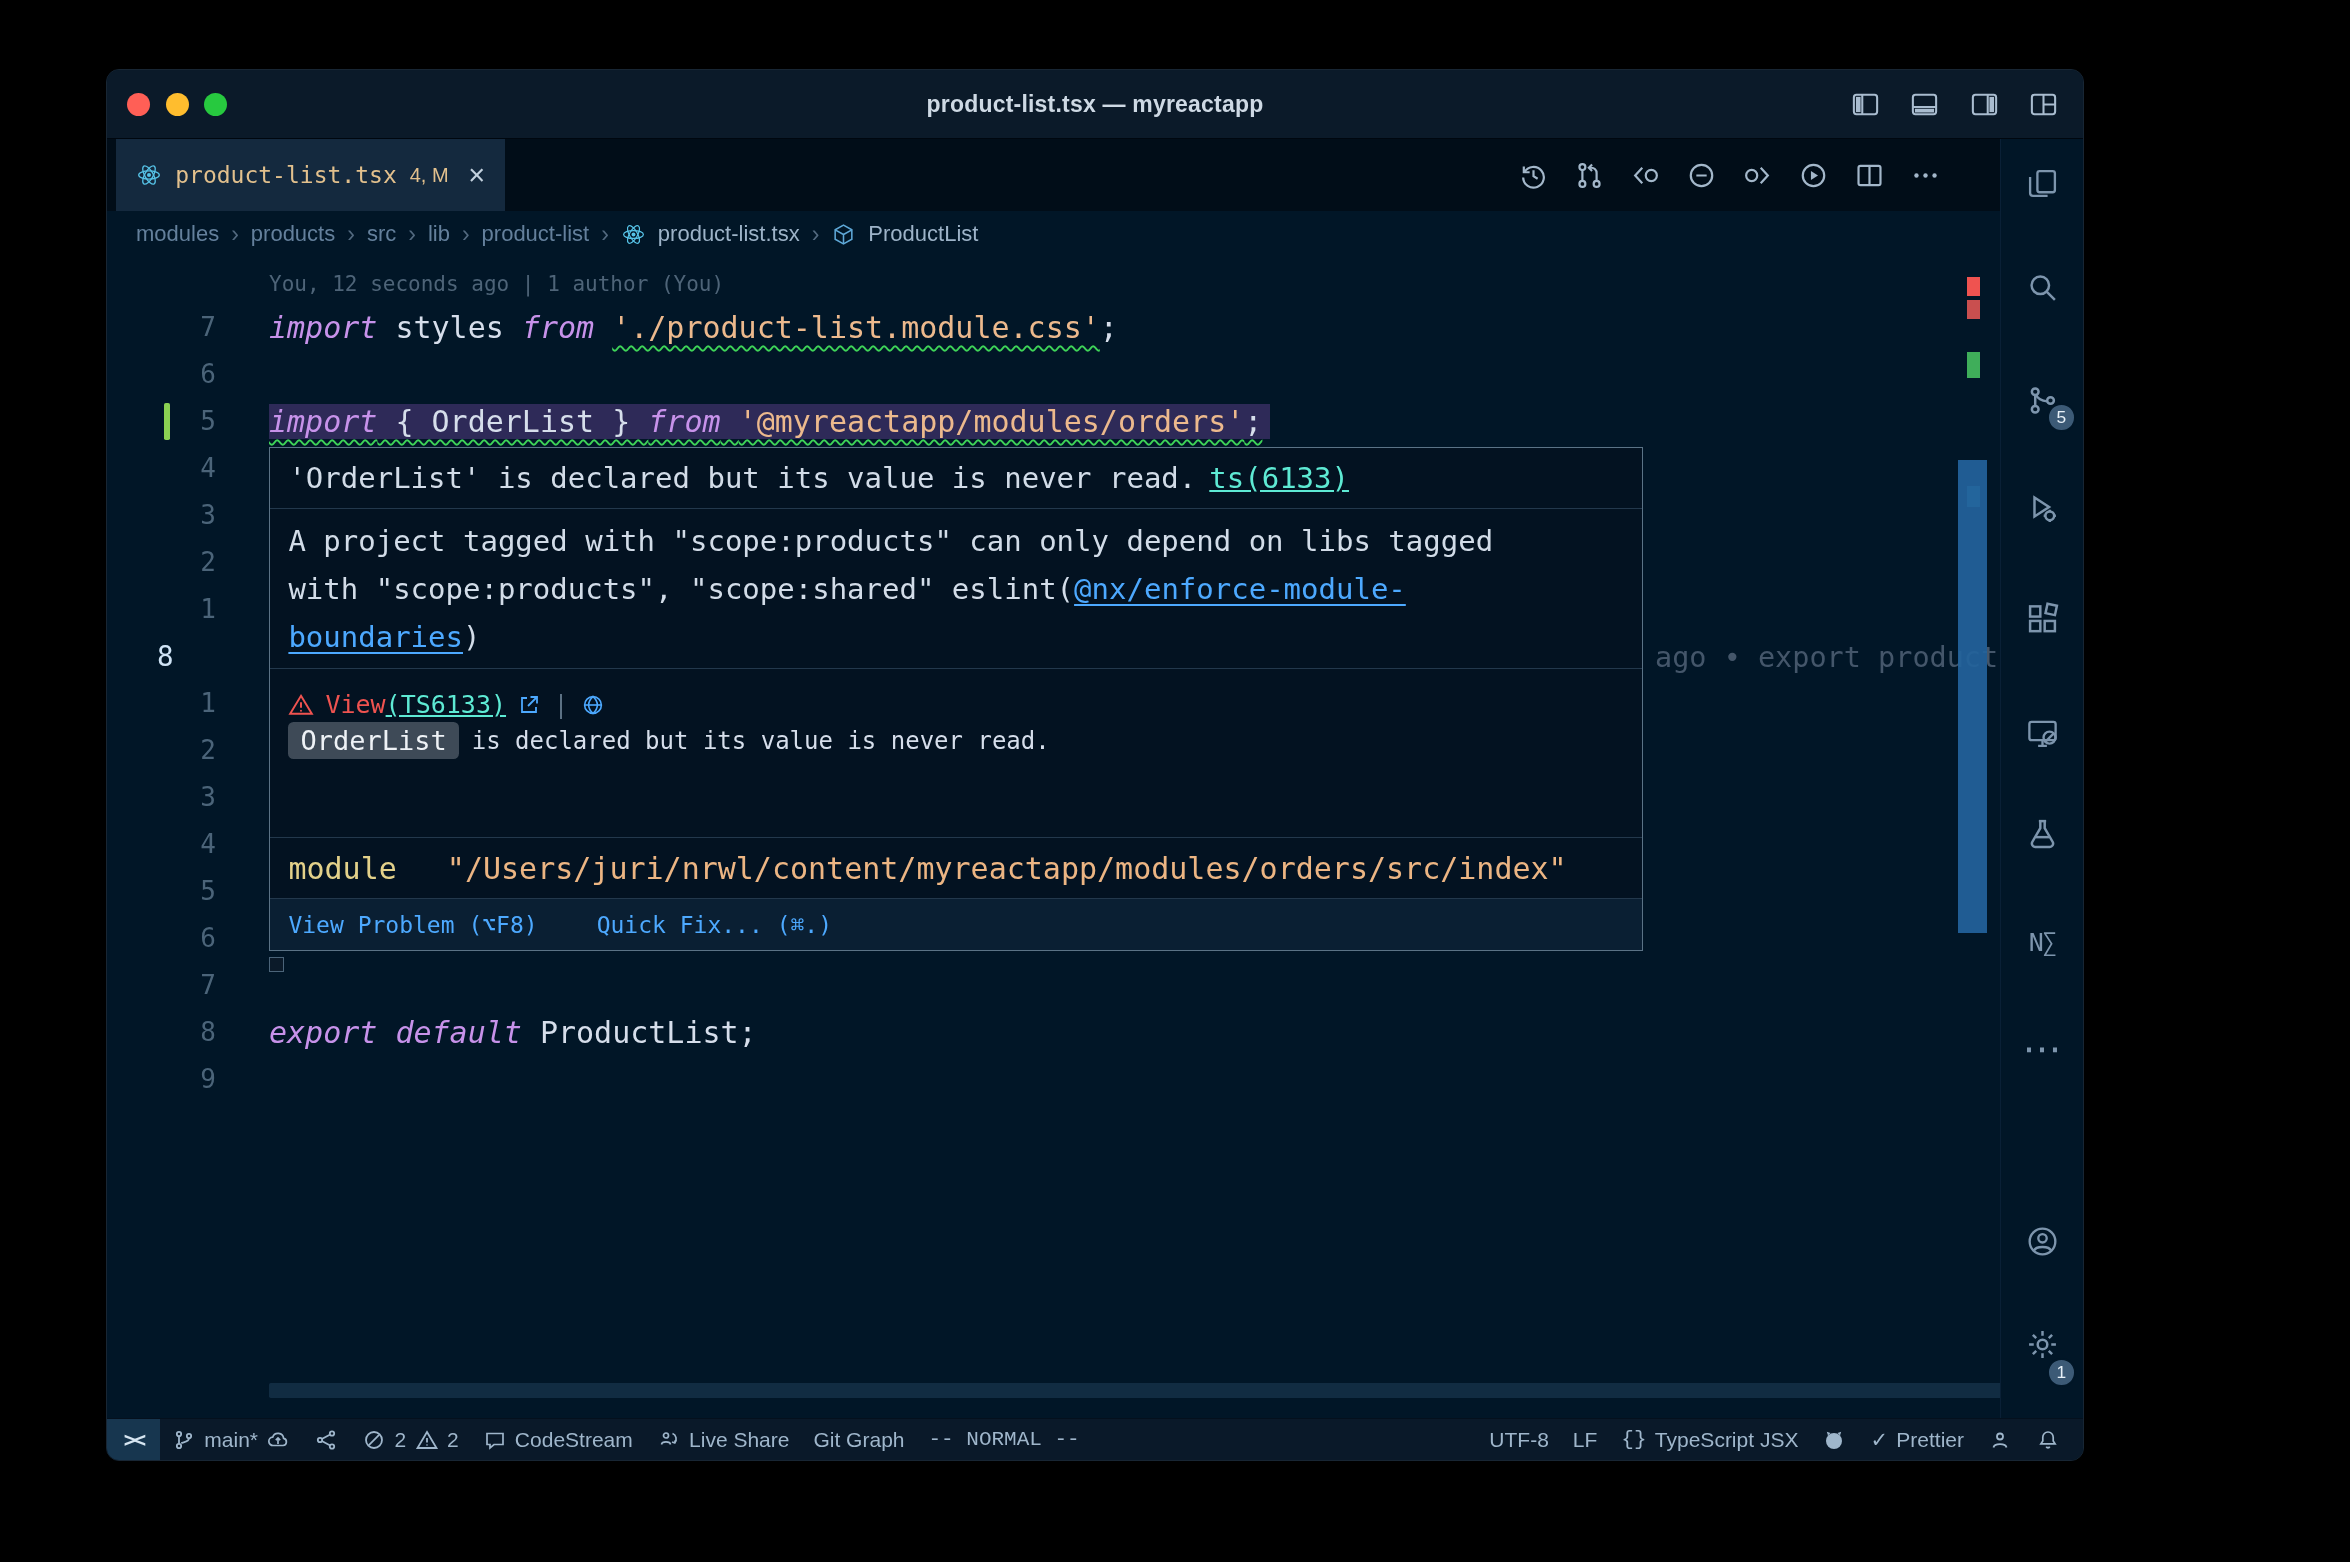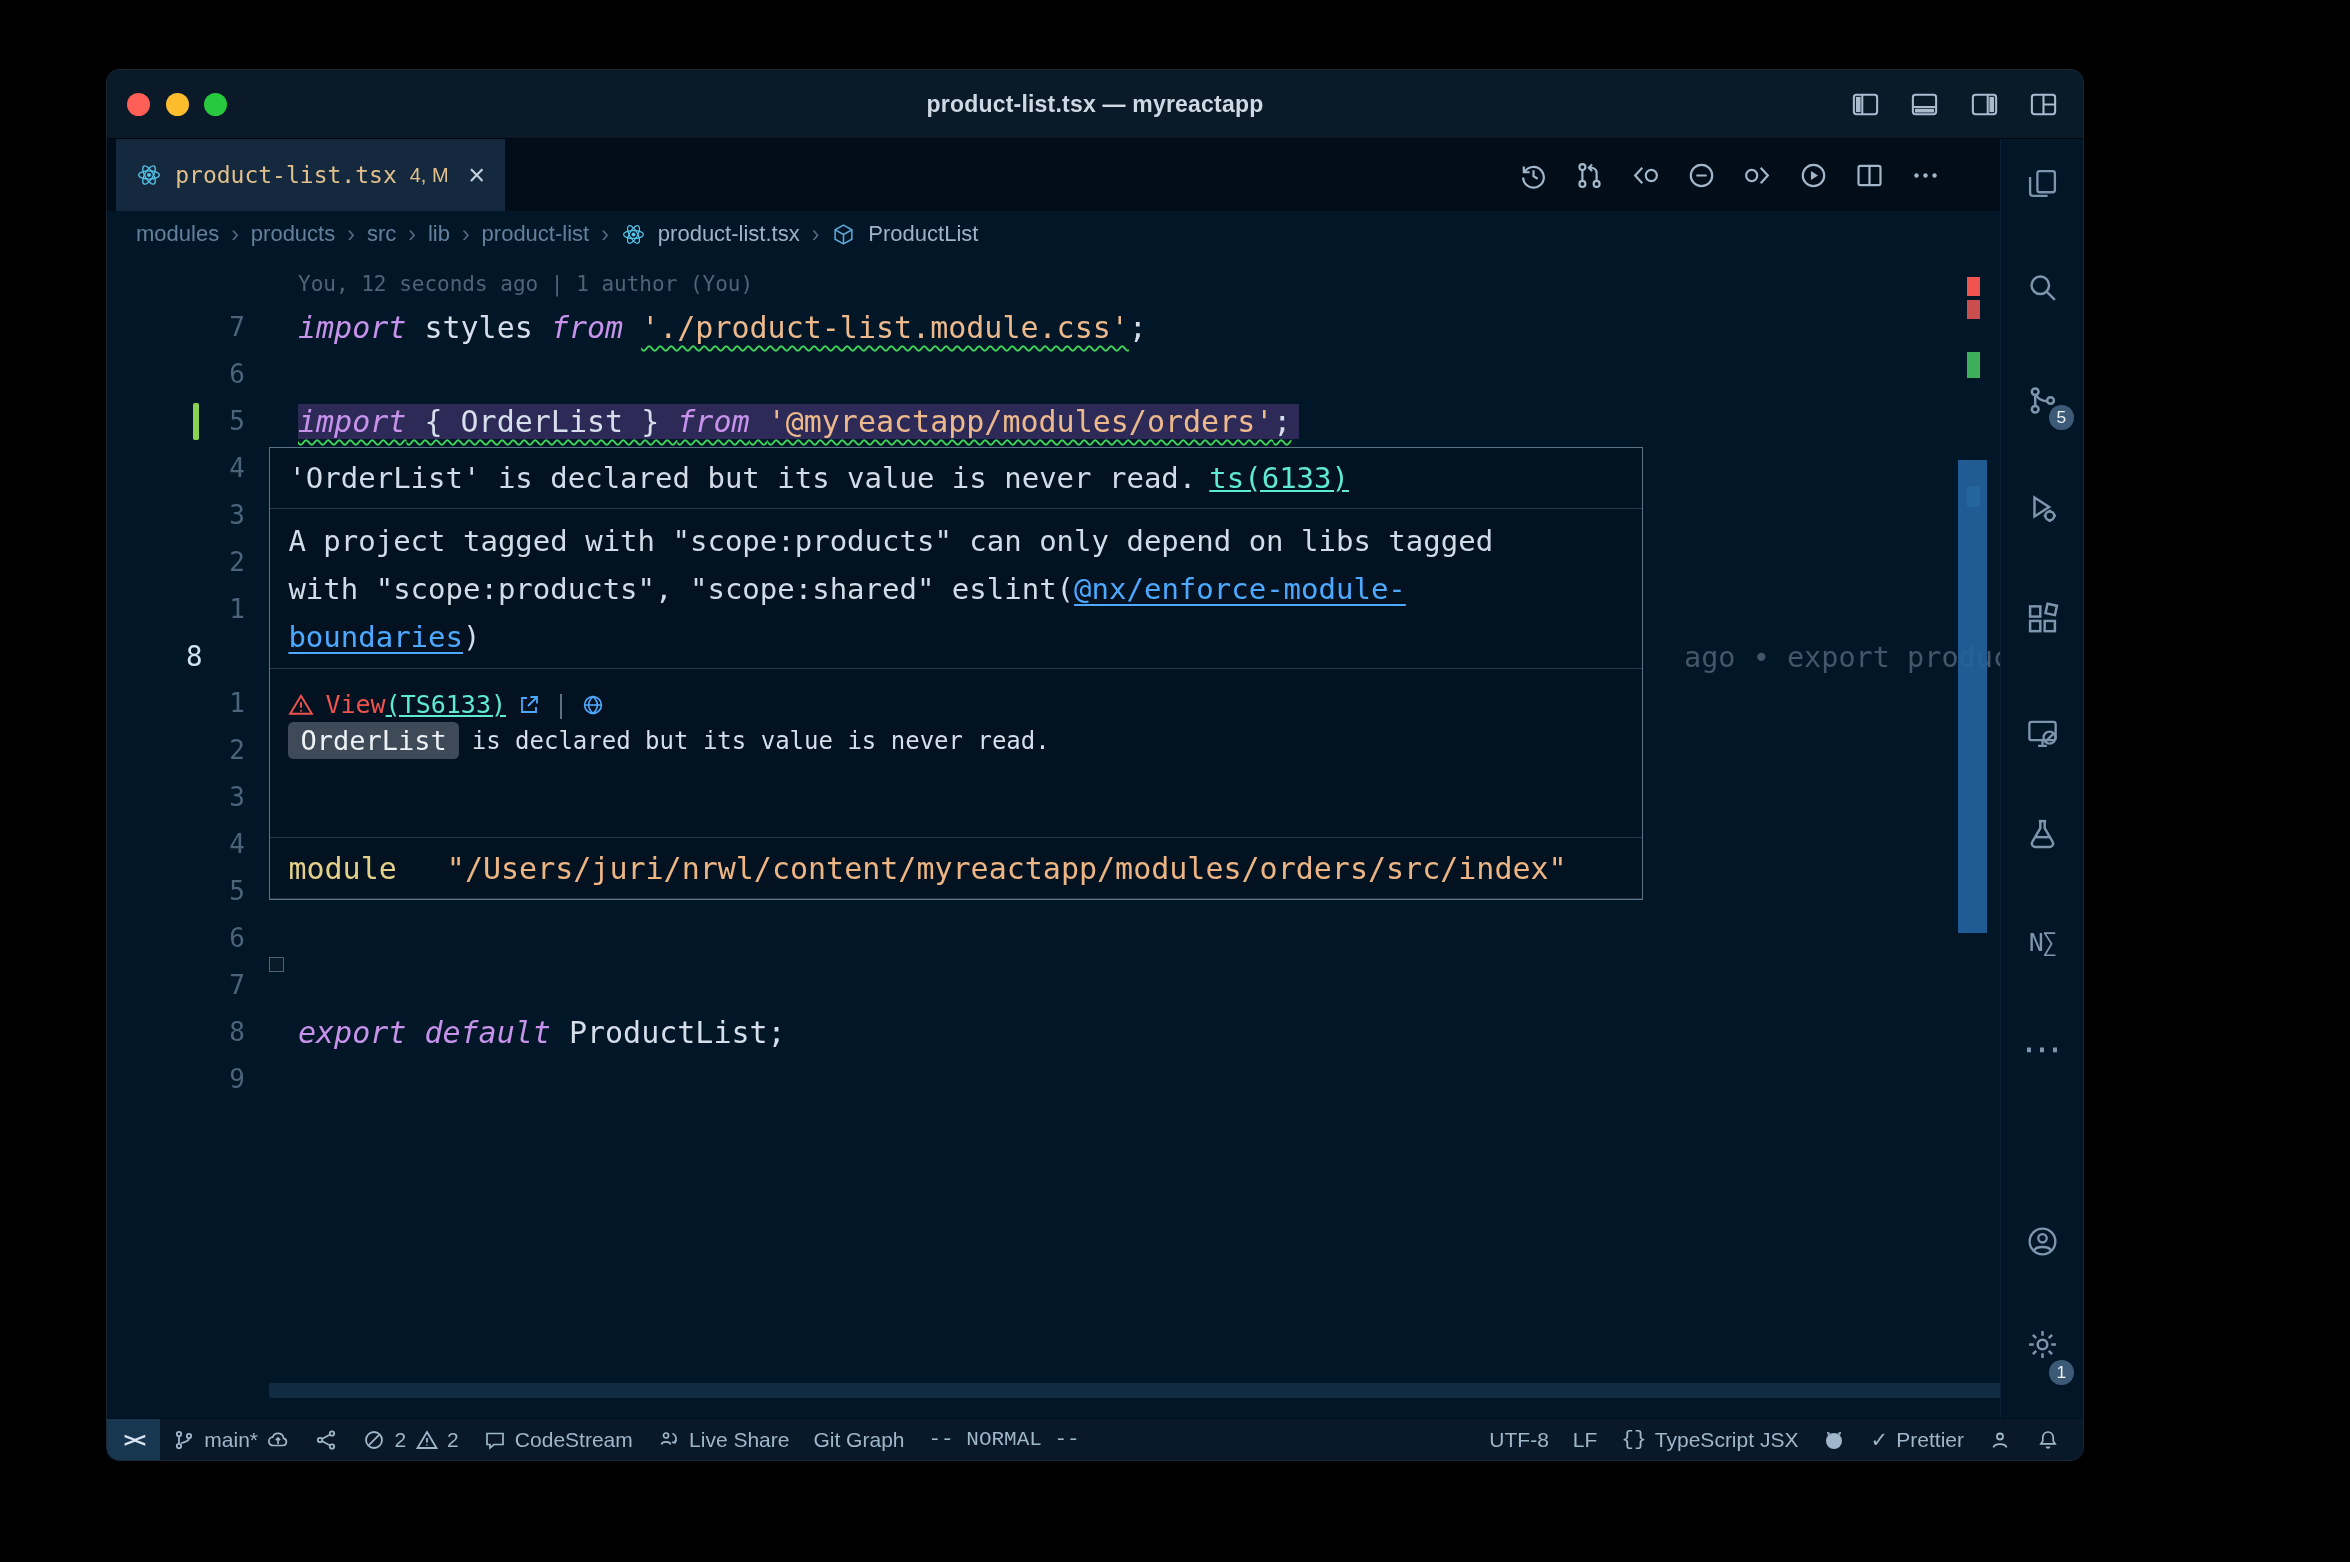--- a/index.html
+++ b/index.html
@@ -34,21 +34,21 @@
   .tab-close { margin-left:auto; color:#c3d1de; font-size:29px; line-height:29px; }
   .ed-actions { margin-left:auto; display:flex; align-items:center; gap:25px; margin-right:59px; color:#a3b7ca; }
 
   
   .breadcrumbs { height:46px; flex:none; display:flex; align-items:center; gap:12px; padding-left:29px; color:#64809c; font-size:22px; background:#011627; }
   .bc-sep { color:#52697f; font-size:23px; }
   .bc-strong { color:#9db3c8; }
   .bc-ico { width:25px; height:25px; display:block; }
 
   
-  .editor { flex:1; position:relative; font-family:"DejaVu Sans Mono", monospace; font-size:30px; overflow:hidden; background:#011627;padding-left:29px; }
+  .editor { flex:1; position:relative; font-family:"DejaVu Sans Mono", monospace; font-size:30px; overflow:hidden; background:#011627; }
   .code-row { display:flex; height:47px; line-height:47px; white-space:pre; position:relative; }
   .gutter { width:138px; flex:none; }
   .lnum { display:block; text-align:right; padding-right:29px; color:#4b6479; font-size:26px; }
   .lnum.cur { text-align:left; padding-left:50px; color:#cfe3f5; font-size:27.5px; }
   .lcontent { flex:1; padding-left:24px; position:relative; min-width:0; }
   .tok-kw { color:#c792ea; font-style:italic; }
   .tok-id { color:#d6deeb; }
   .tok-str { color:#ecb98d; }
   .tok-sq, .sqline { text-decoration-line:underline; text-decoration-style:wavy; text-decoration-color:#3ed458; text-decoration-thickness:2.3px; text-underline-offset:7.3px; }
   .tline.hl { background:#2e2a58; padding-right:7.3px; }
@@ -319,20 +319,24 @@
               <div class="badge-row">
                 <span class="badge">OrderList</span>
                 <span>is declared but its value is never read.</span>
               </div>
             </div>
             <div class="p-sec sec4">
               <span class="kwmod">module</span>
               <span>&nbsp;</span>
               <span class="modpath">"/Users/juri/nrwl/content/myreactapp/modules/orders/src/index"</span>
             </div>
+            <div class="p-footer">
+              <a>View Problem (⌥F8)</a>
+              <a>Quick Fix... (⌘.)</a>
+            </div>
           </div>
         </div>
       </div>
 
       <div class="activitybar">
         <div class="ab-item" style="top:19px">
             <svg viewBox="0 0 24 24" fill="none" stroke="currentColor" stroke-width="1.6">
               <rect x="8.5" y="3.5" width="12" height="14.5" rx="1.5"></rect>
               <path d="M15.5 20.5H5.5a2 2 0 0 1-2-2V7.5"></path>
             </svg>

